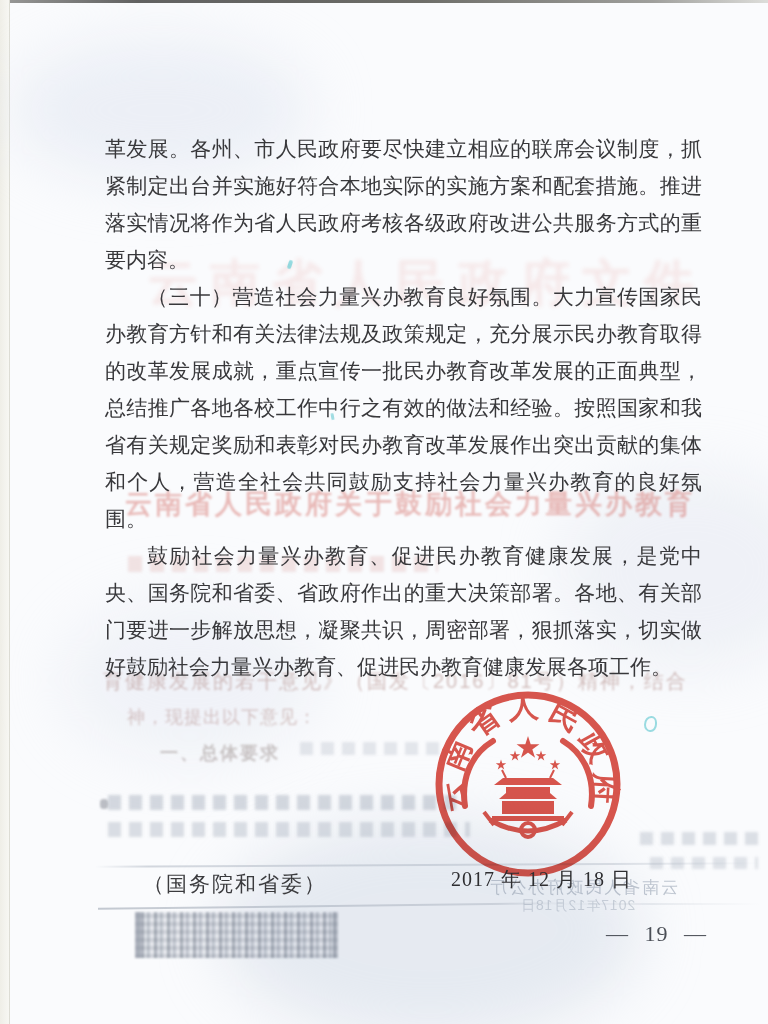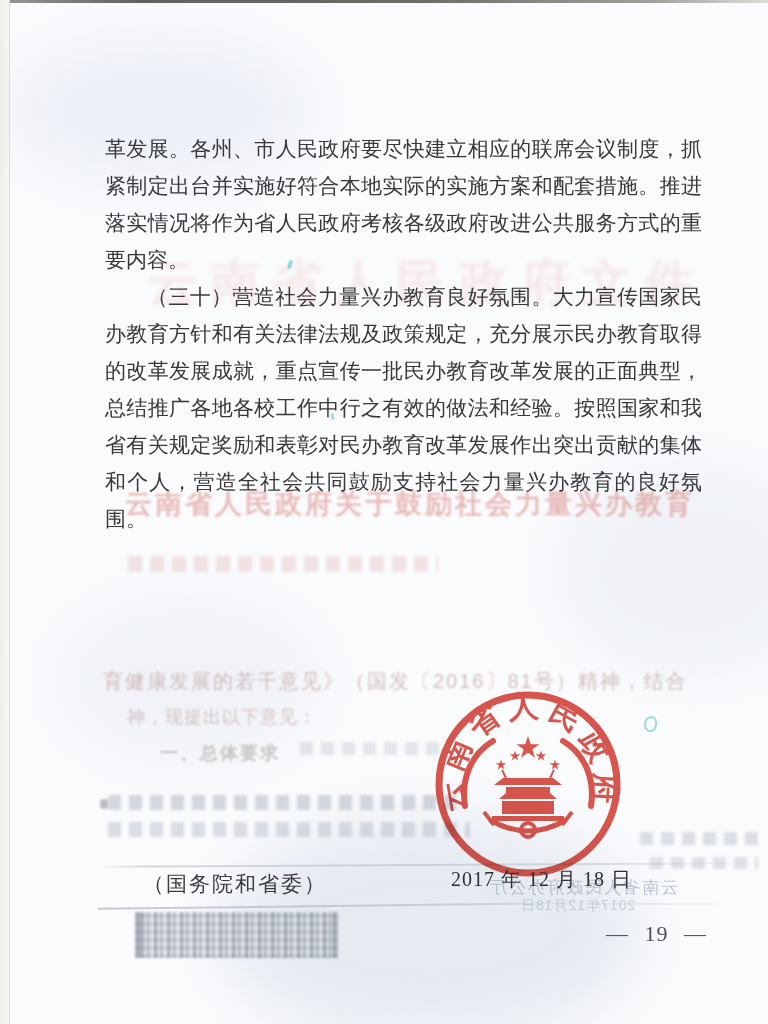--- a/index.html
+++ b/index.html
@@ -120,20 +120,21 @@
   <div class="smudge sm1"></div>
   <div class="smudge sm2"></div>
   <div class="smudge sm3"></div>
   <div class="smudge sm4"></div>
   <div class="smudge sm5"></div>
   <div class="smudge sm-pink"></div>
 
   <div class="body-text">
     <p>革发展。各州、市人民政府要尽快建立相应的联席会议制度，抓紧制定出台并实施好符合本地实际的实施方案和配套措施。推进落实情况将作为省人民政府考核各级政府改进公共服务方式的重要内容。</p>
     <p class="indent">（三十）营造社会力量兴办教育良好氛围。大力宣传国家民办教育方针和有关法律法规及政策规定，充分展示民办教育取得的改革发展成就，重点宣传一批民办教育改革发展的正面典型，总结推广各地各校工作中行之有效的做法和经验。按照国家和我省有关规定奖励和表彰对民办教育改革发展作出突出贡献的集体和个人，营造全社会共同鼓励支持社会力量兴办教育的良好氛围。</p>
+    <p class="indent">鼓励社会力量兴办教育、促进民办教育健康发展，是党中央、国务院和省委、省政府作出的重大决策部署。各地、有关部门要进一步解放思想，凝聚共识，周密部署，狠抓落实，切实做好鼓励社会力量兴办教育、促进民办教育健康发展各项工作。</p>
   </div>
 
   <svg class="seal" viewBox="0 0 200 200">
     <defs>
       <path id="sealArc" d="M 39.3 128.3 A 67 67 0 1 1 160.7 128.3" fill="none"></path>
       <path id="starShape" d="M0,-1 L0.588,0.809 L-0.951,-0.309 L0.951,-0.309 L-0.588,0.809 Z"></path>
     </defs>
     <g fill="#d63c31" stroke="none" opacity="0.92">
       <circle cx="100" cy="100" r="89" fill="none" stroke="#d63c31" stroke-width="7"></circle>
       <text font-size="30" fill="#d63c31">

